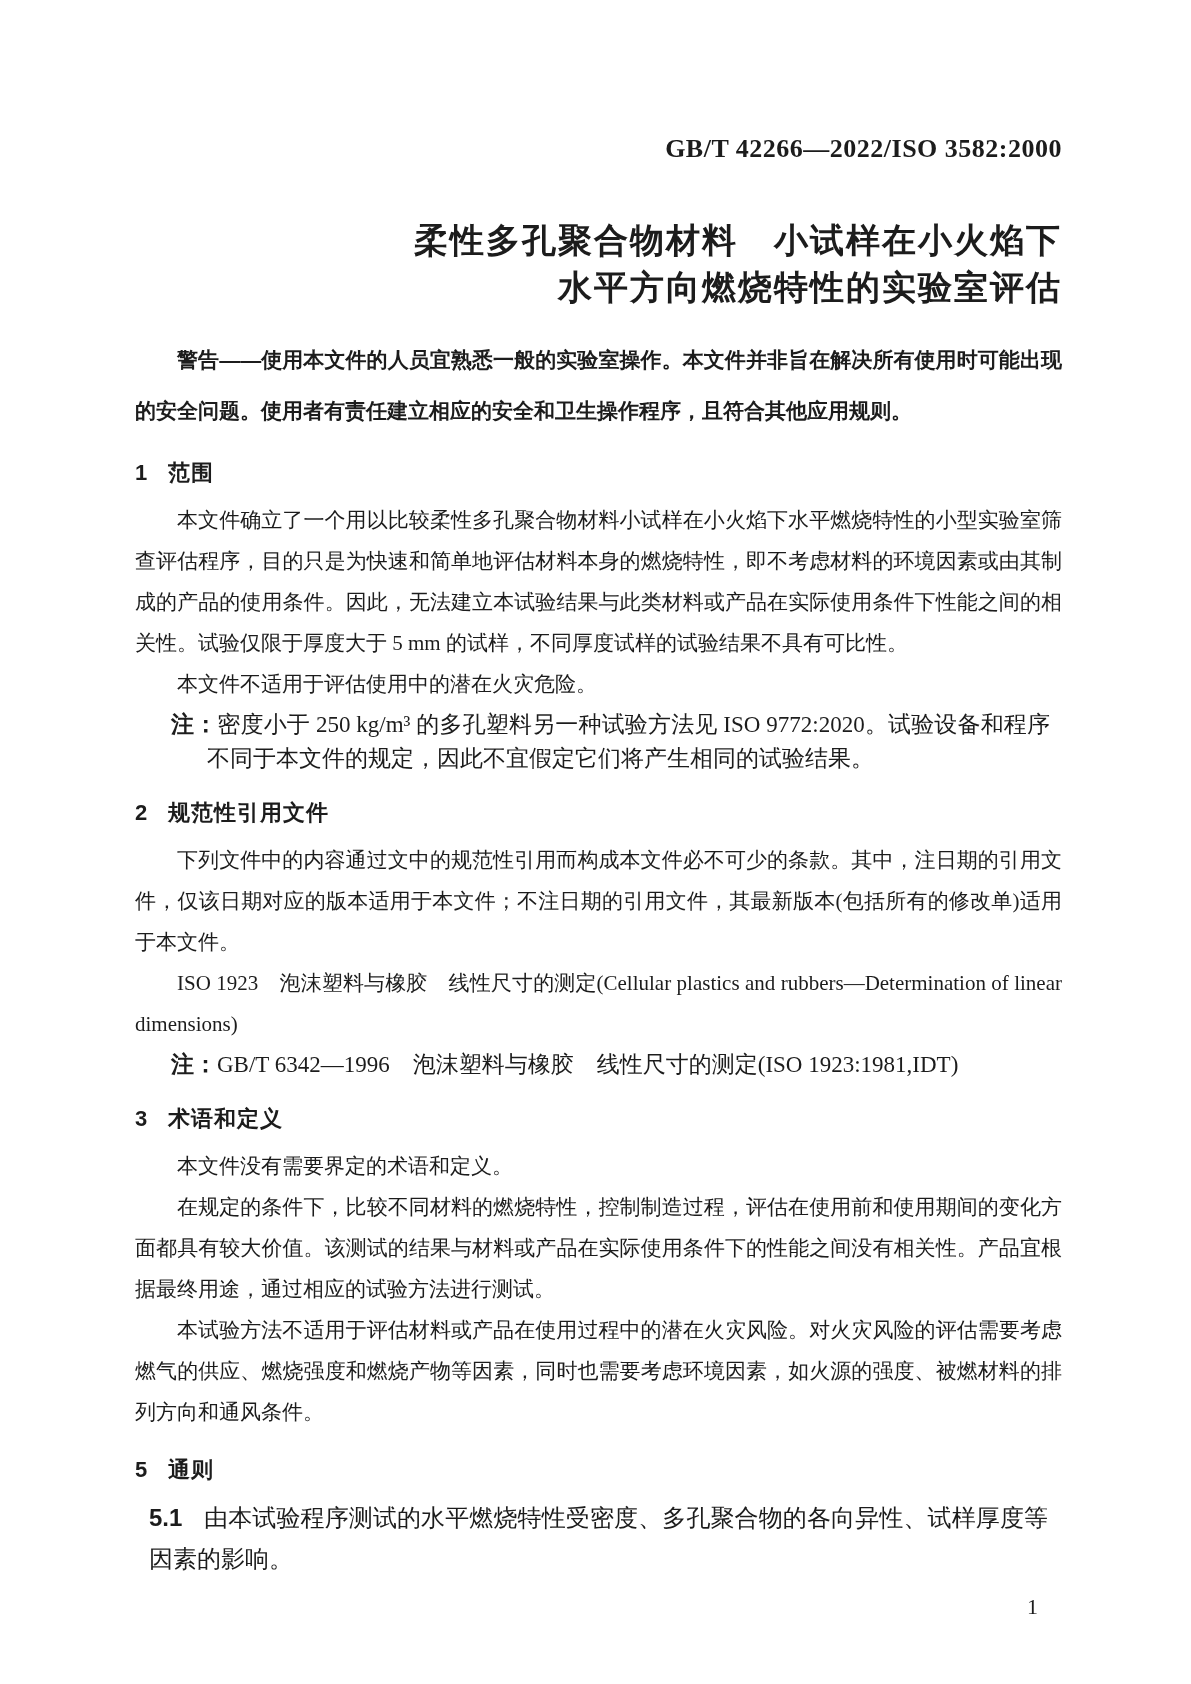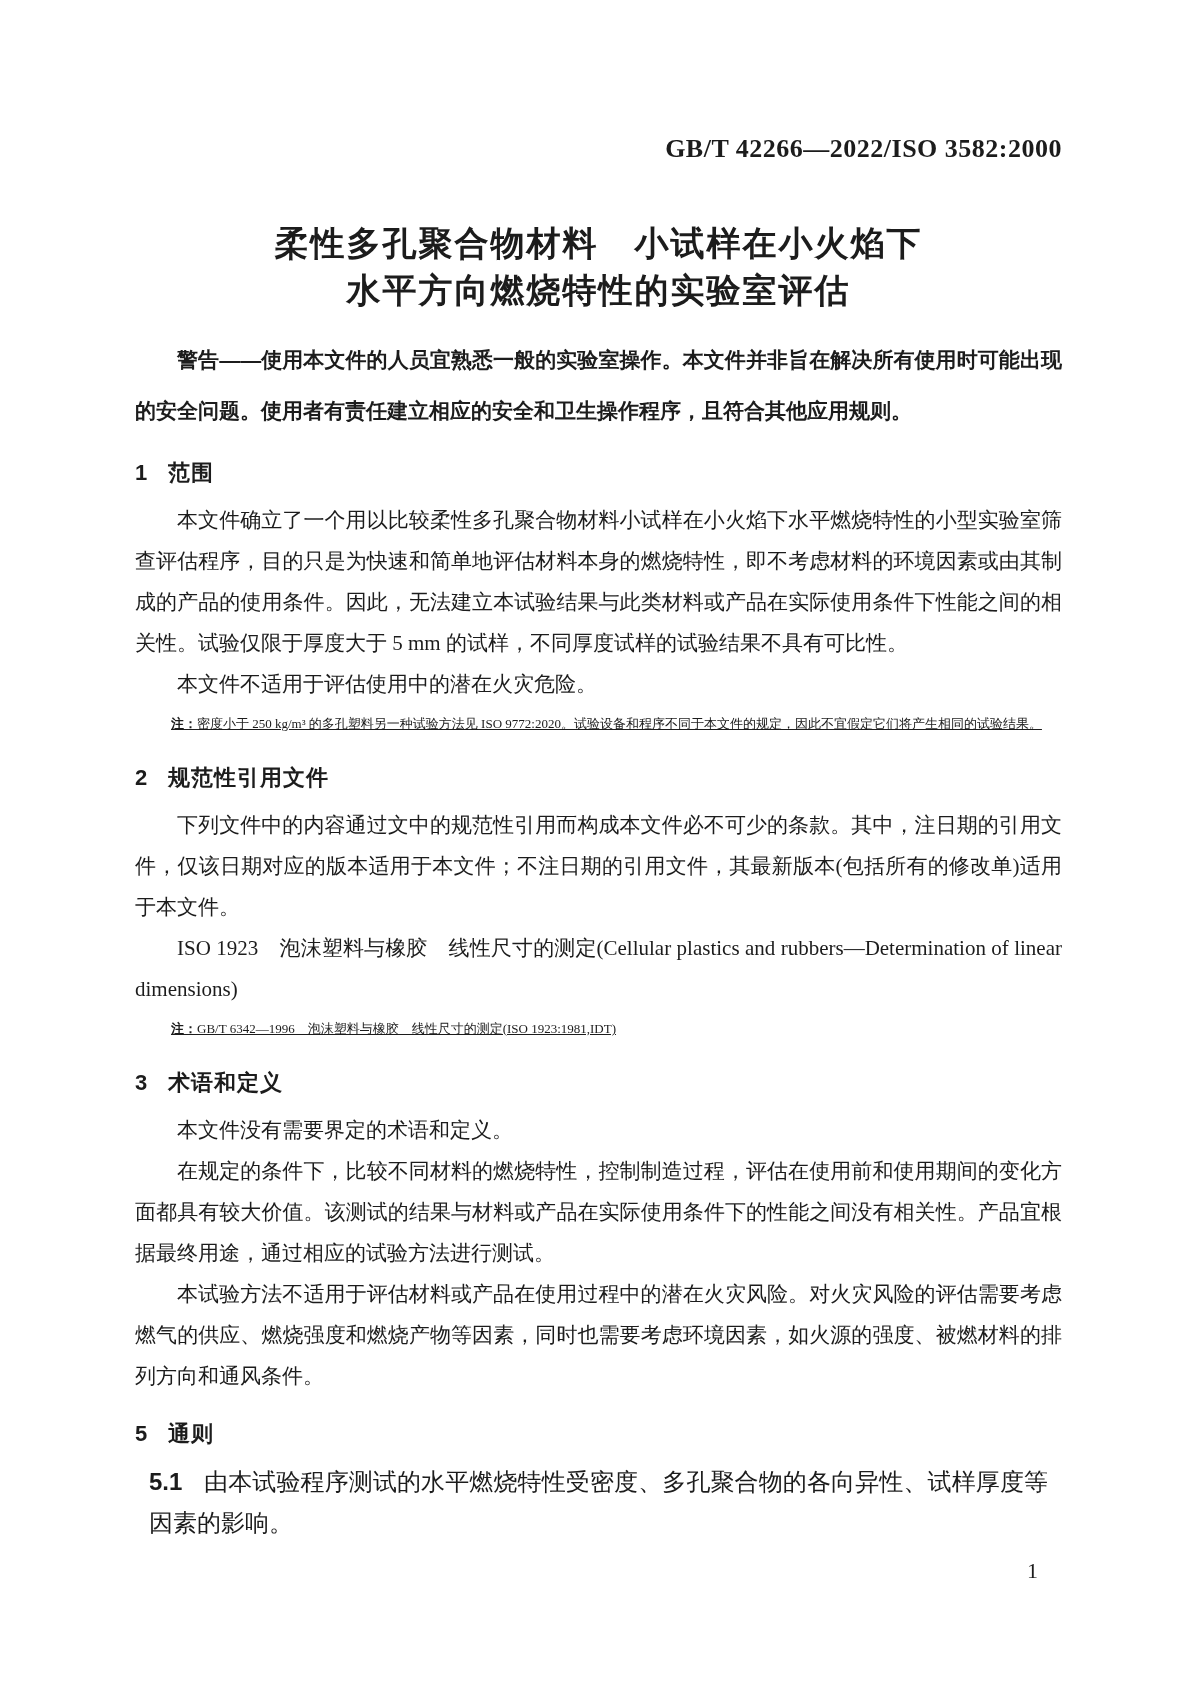--- a/index.html
+++ b/index.html
@@ -21,22 +21,22 @@
   .doc-code {
     text-align: right;
     font-family: "Liberation Serif", "DejaVu Serif", serif;
     font-weight: bold;
     font-size: 26px;
     line-height: 30px;
     letter-spacing: 0.5px;
   }
   .doc-title {
     margin: 56px 0 0 0;
-    text-align: center;
-    font-family: Liberation Serif, serif;
+    text-align: right;
+    font-family: Liberation Mono, monospace;
     font-weight: bold;
     font-size: 34px;
     line-height: 47px;
     letter-spacing: 2px;
   }
   .doc-title .title-line { display: block; }
   .warning {
     margin: 20px 0 0 0;
     font-family: "Liberation Sans", "DejaVu Sans", sans-serif;
     font-weight: bold;
@@ -56,26 +56,25 @@
   .sec-heading .sec-num { margin-right: 0.9em; }
   .body-para {
     margin: 0;
     font-size: 21px;
     line-height: 41px;
     text-align: justify;
     text-indent: 2em;
   }
   .note-para {
     margin: 2px 12px 0 0;
-    font-size: 13px;
+    font-size: 23px;
     line-height: 34px;
     text-align: justify;
     padding-left: 72px;
     text-indent: -36px;
-    text-decoration: underline;
   }
   .note-label {
     font-family: "Liberation Sans", "DejaVu Sans", sans-serif;
     font-weight: bold;
   }
   .clause {
     margin: 14px;
     font-size: 24px;
     line-height: 41px;
     text-align: justify;

